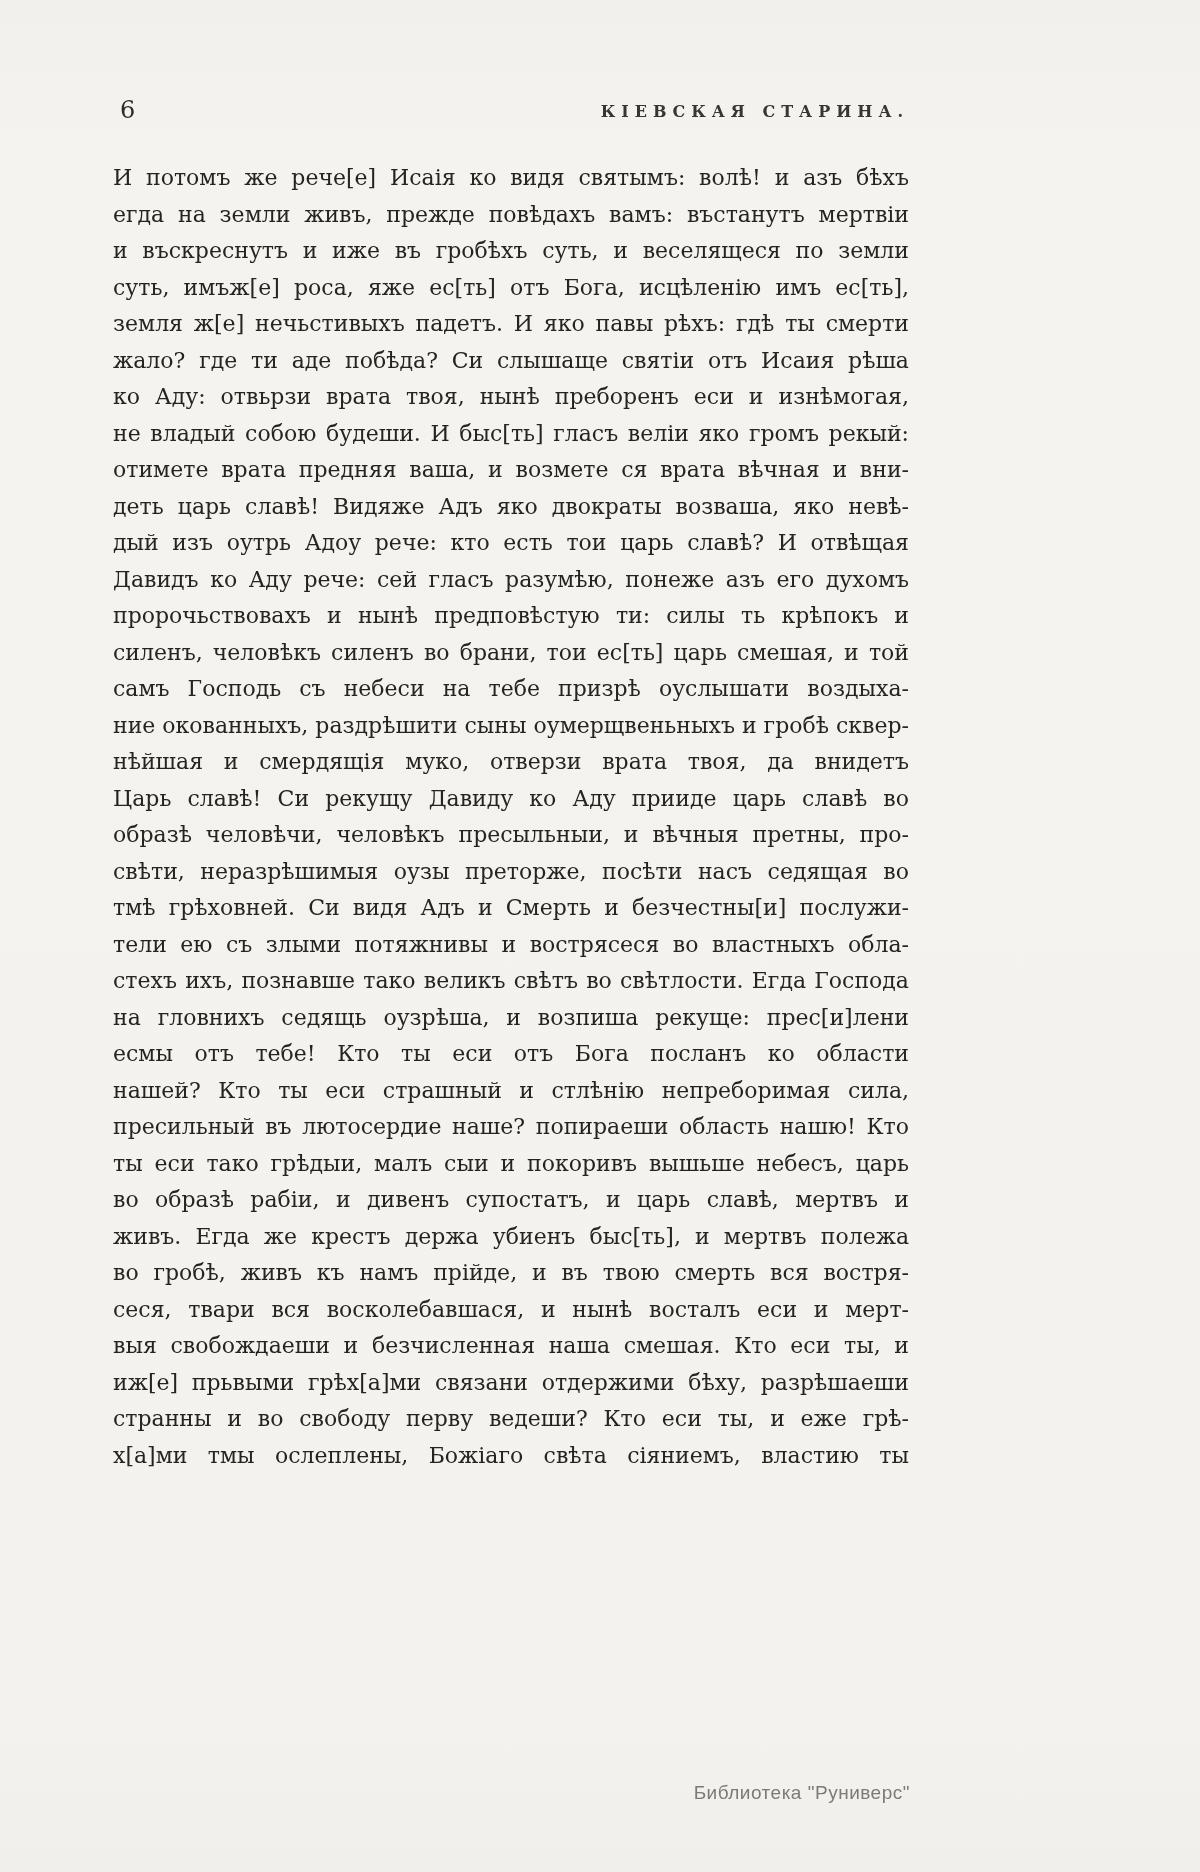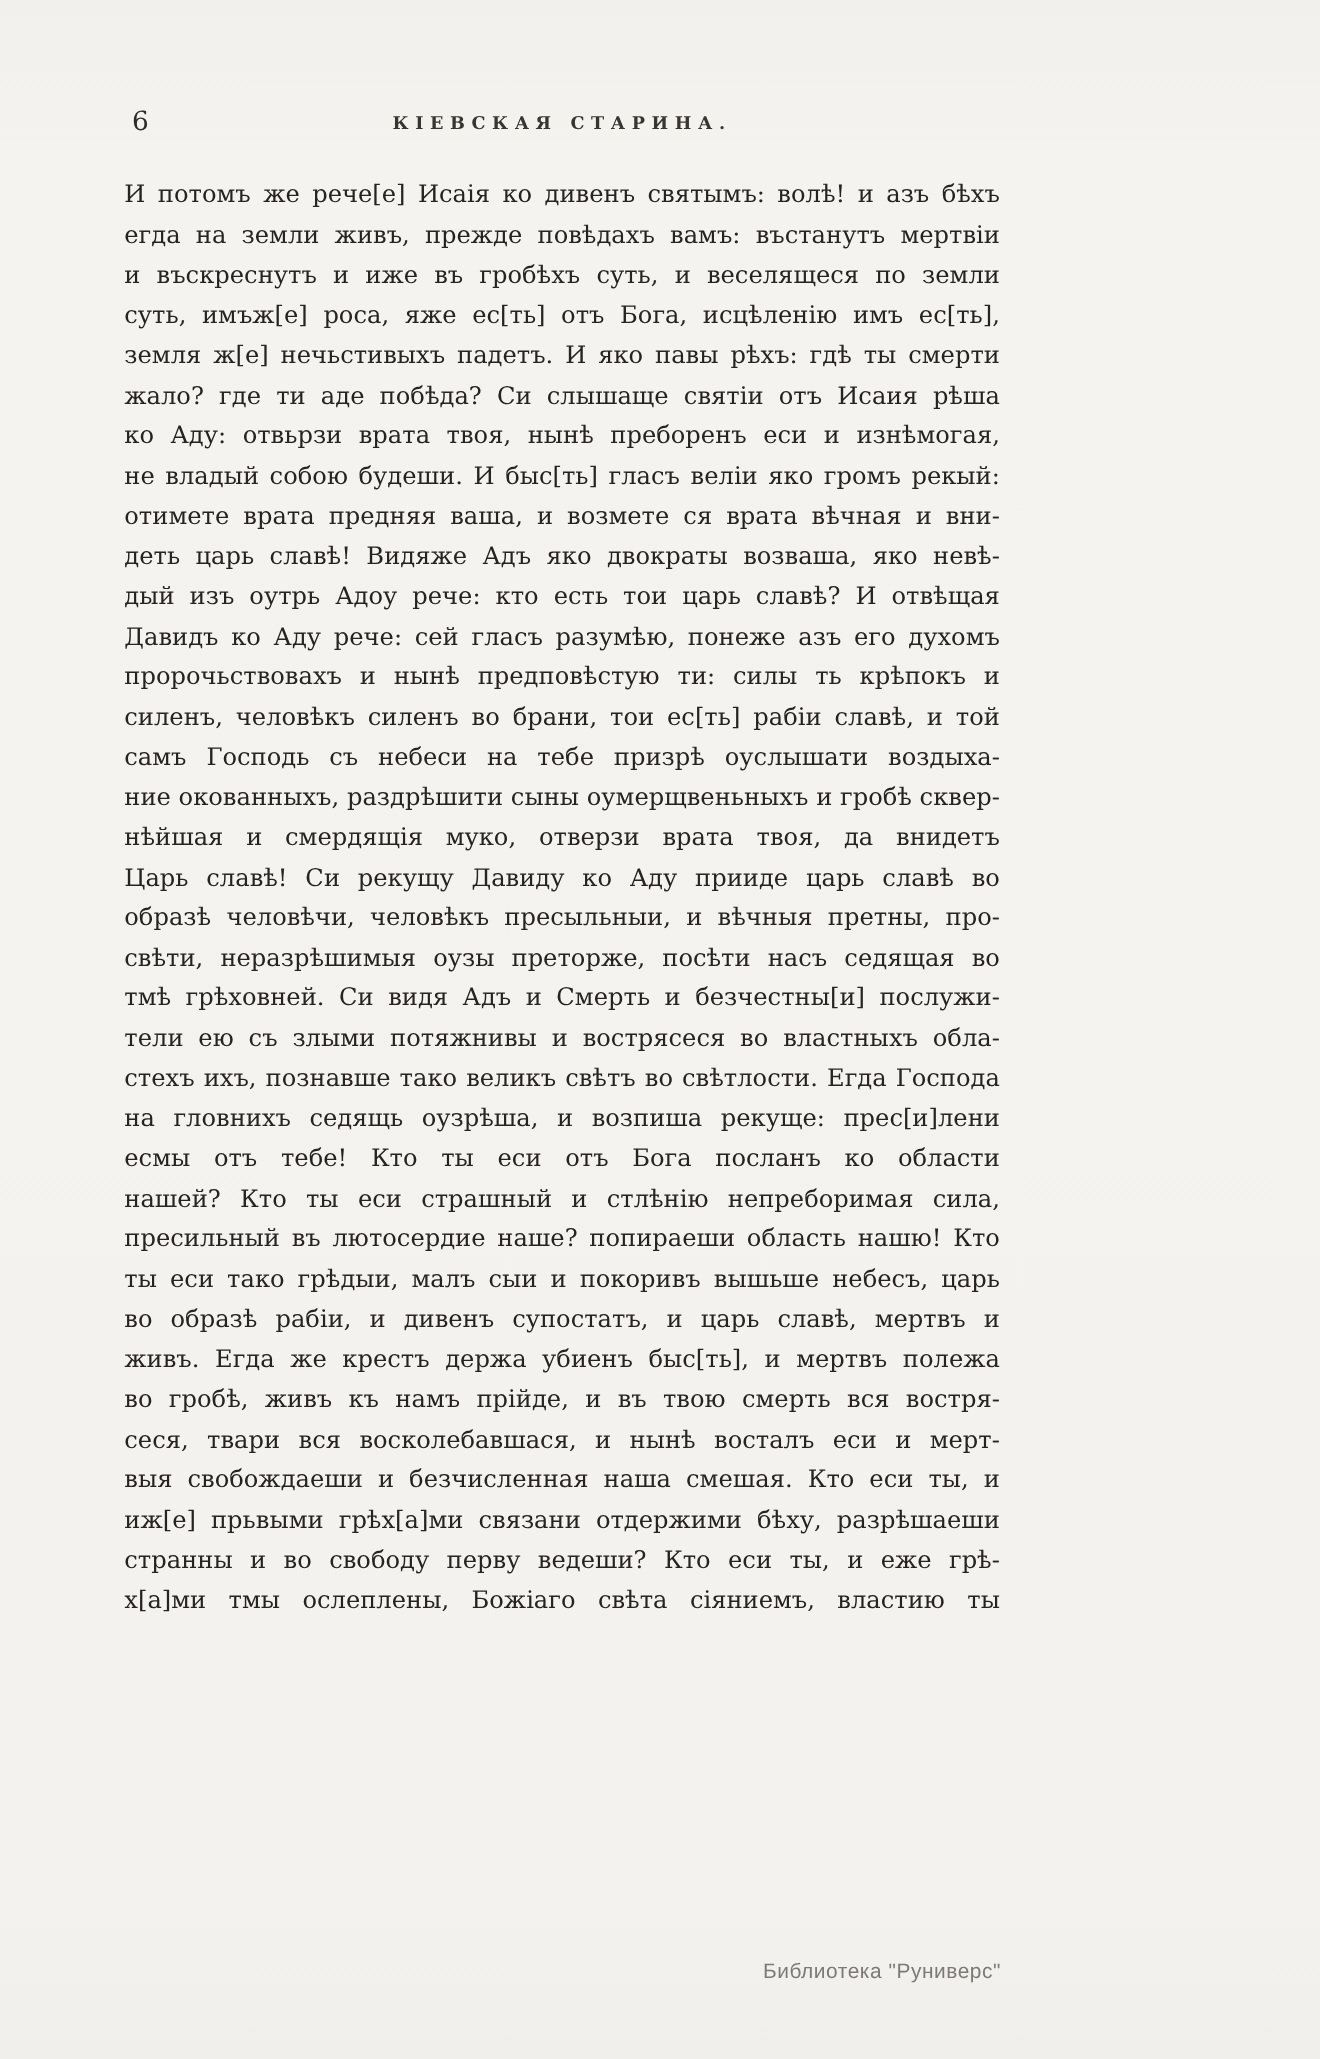--- a/index.html
+++ b/index.html
@@ -24,21 +24,21 @@
     left: 120px;
     top: 96px;
     font-size: 24px;
     color: #2e2b28;
   }
   .running-header {
     position: absolute;
     left: 113px;
     top: 102px;
     width: 796px;
-    text-align: center;
+    text-align: right;
     font-size: 16px;
     font-weight: bold;
     letter-spacing: 6px;
     color: #39352f;
   }
   .text-block {
     position: absolute;
     left: 113px;
     top: 160px;
     width: 796px;
@@ -69,34 +69,34 @@
 </head>
 <body>
 
 <div class="scan-page">
 
   <div class="page-number">6</div>
 
   <div class="running-header">КІЕВСКАЯ СТАРИНА.</div>
 
   <div class="text-block">
-    <div class="line">И потомъ же рече[е] Исаія ко дивенъ святымъ: волѣ! и азъ бѣхъ</div>
+    <div class="line">И потомъ же рече[е] Исаія ко видя святымъ: волѣ! и азъ бѣхъ</div>
     <div class="line">егда на земли живъ, прежде повѣдахъ вамъ: въстанутъ мертвіи</div>
     <div class="line">и въскреснутъ и иже въ гробѣхъ суть, и веселящеся по земли</div>
     <div class="line">суть, имъж[е] роса, яже ес[ть] отъ Бога, исцѣленію имъ ес[ть],</div>
     <div class="line">земля ж[е] нечьстивыхъ падетъ. И яко павы рѣхъ: гдѣ ты смерти</div>
     <div class="line">жало? где ти аде побѣда? Си слышаще святіи отъ Исаия рѣша</div>
     <div class="line">ко Аду: отвьрзи врата твоя, нынѣ преборенъ еси и изнѣмогая,</div>
     <div class="line">не владый собою будеши. И быс[ть] гласъ веліи яко громъ рекый:</div>
     <div class="line">отимете врата предняя ваша, и возмете ся врата вѣчная и вни-</div>
     <div class="line">деть царь славѣ! Видяже Адъ яко двократы возваша, яко невѣ-</div>
     <div class="line">дый изъ оутрь Адоу рече: кто есть тои царь славѣ? И отвѣщая</div>
     <div class="line">Давидъ ко Аду рече: сей гласъ разумѣю, понеже азъ его духомъ</div>
     <div class="line">пророчьствовахъ и нынѣ предповѣстую ти: силы ть крѣпокъ и</div>
-    <div class="line">силенъ, человѣкъ силенъ во брани, тои ес[ть] рабіи славѣ, и той</div>
+    <div class="line">силенъ, человѣкъ силенъ во брани, тои ес[ть] царь смешая, и той</div>
     <div class="line">самъ Господь съ небеси на тебе призрѣ оуслышати воздыха-</div>
     <div class="line">ние окованныхъ, раздрѣшити сыны оумерщвеньныхъ и гробѣ сквер-</div>
     <div class="line">нѣйшая и смердящія муко, отверзи врата твоя, да внидетъ</div>
     <div class="line">Царь славѣ! Си рекущу Давиду ко Аду прииде царь славѣ во</div>
     <div class="line">образѣ человѣчи, человѣкъ пресыльныи, и вѣчныя претны, про-</div>
     <div class="line">свѣти, неразрѣшимыя оузы преторже, посѣти насъ седящая во</div>
     <div class="line">тмѣ грѣховней. Си видя Адъ и Смерть и безчестны[и] послужи-</div>
     <div class="line">тели ею съ злыми потяжнивы и вострясеся во властныхъ обла-</div>
     <div class="line">стехъ ихъ, познавше тако великъ свѣтъ во свѣтлости. Егда Господа</div>
     <div class="line">на гловнихъ седящь оузрѣша, и возпиша рекуще: прес[и]лени</div>

